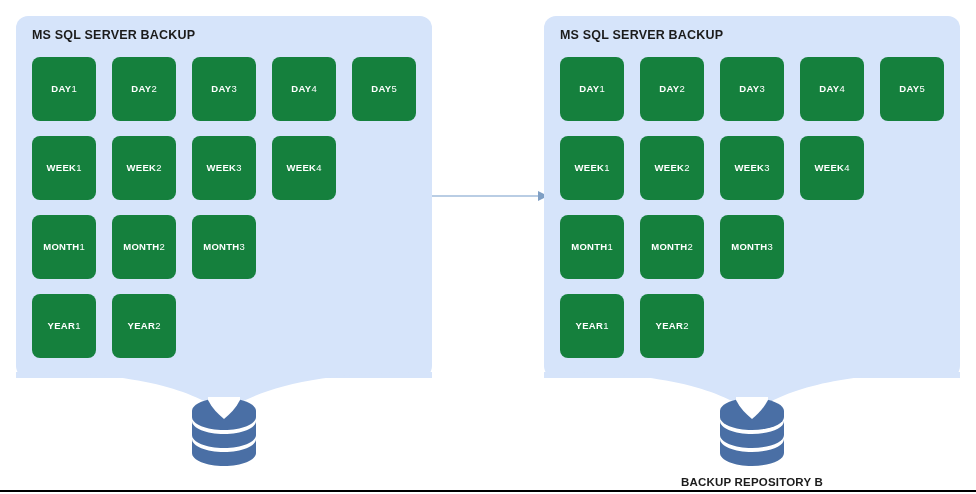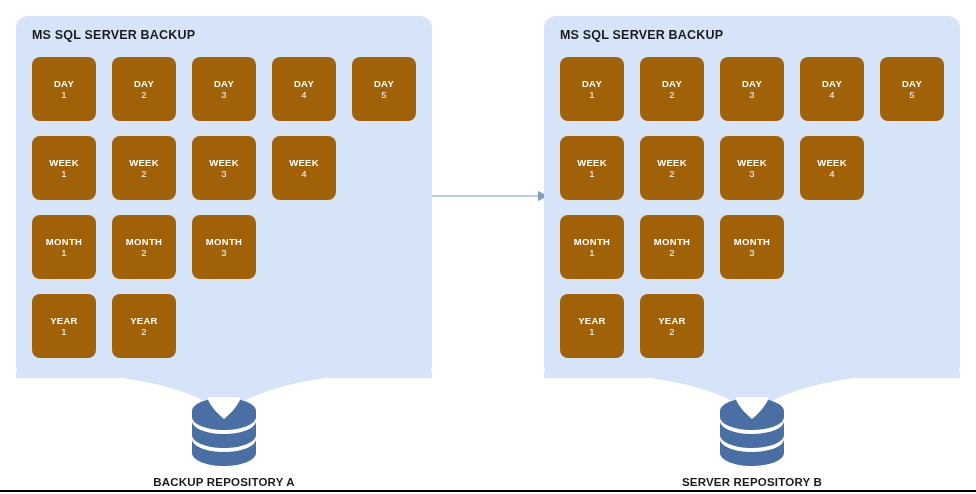--- a/index.html
+++ b/index.html
@@ -66,24 +66,24 @@
   .row {
     display: flex;
     gap: 16px;
     margin-bottom: 15px;
     height: 64px;
   }
   .tile {
     width: 64px;
     height: 64px;
     border-radius: 8px;
-    background: #a16207;
+    background: #15803d;
     color: #ffffff;
     display: flex;
-    flex-direction: column;
+    flex-direction: row;
     align-items: center;
     justify-content: center;
     line-height: 1.18;
     box-sizing: border-box;
   }
   .tile .t-label {
     font-size: 9.5px;
     font-weight: bold;
     letter-spacing: 0.3px;
     text-transform: uppercase;
@@ -224,21 +224,20 @@
         <path d="M2,14 C2,6.8 16.3,1 34,1 C51.7,1 66,6.8 66,14 L66,20
                  C66,27.2 51.7,33 34,33 C16.3,33 2,27.2 2,20 Z" fill="#4a6fa5"></path>
         <path d="M18,3 C22,11 28,17 34,22 C40,17 46,11 50,3 L50,0 L18,0 Z" fill="#ffffff"></path>
         <path d="M2,24 L2,38 C2,45.2 16.3,51 34,51 C51.7,51 66,45.2 66,38 L66,24
                  C66,31.2 51.7,37 34,37 C16.3,37 2,31.2 2,24 Z" fill="#4a6fa5"></path>
         <path d="M2,42 L2,56 C2,63.2 16.3,69 34,69 C51.7,69 66,63.2 66,56 L66,42
                  C66,49.2 51.7,55 34,55 C16.3,55 2,49.2 2,42 Z" fill="#4a6fa5"></path>
       </svg>
     </div>
 
-    <div class="repo-label">BACKUP REPOSITORY A</div>
   </div>
 
   <div class="arrow">
     <svg width="116" height="32" viewBox="0 0 116 32">
       <line x1="0" y1="16" x2="106" y2="16" stroke="#b9cde4" stroke-width="2.2"></line>
       <path d="M106,11 L116,16 L106,21 Z" fill="#7f9fc4"></path>
     </svg>
   </div>
 
   <div class="group right">
@@ -326,17 +325,17 @@
         <path d="M2,14 C2,6.8 16.3,1 34,1 C51.7,1 66,6.8 66,14 L66,20
                  C66,27.2 51.7,33 34,33 C16.3,33 2,27.2 2,20 Z" fill="#4a6fa5"></path>
         <path d="M18,3 C22,11 28,17 34,22 C40,17 46,11 50,3 L50,0 L18,0 Z" fill="#ffffff"></path>
         <path d="M2,24 L2,38 C2,45.2 16.3,51 34,51 C51.7,51 66,45.2 66,38 L66,24
                  C66,31.2 51.7,37 34,37 C16.3,37 2,31.2 2,24 Z" fill="#4a6fa5"></path>
         <path d="M2,42 L2,56 C2,63.2 16.3,69 34,69 C51.7,69 66,63.2 66,56 L66,42
                  C66,49.2 51.7,55 34,55 C16.3,55 2,49.2 2,42 Z" fill="#4a6fa5"></path>
       </svg>
     </div>
 
-    <div class="repo-label">SERVER REPOSITORY B</div>
+    <div class="repo-label">BACKUP REPOSITORY B</div>
   </div>
 
   <div class="bottom-rule"></div>
 </div>
 
 </body></html>

